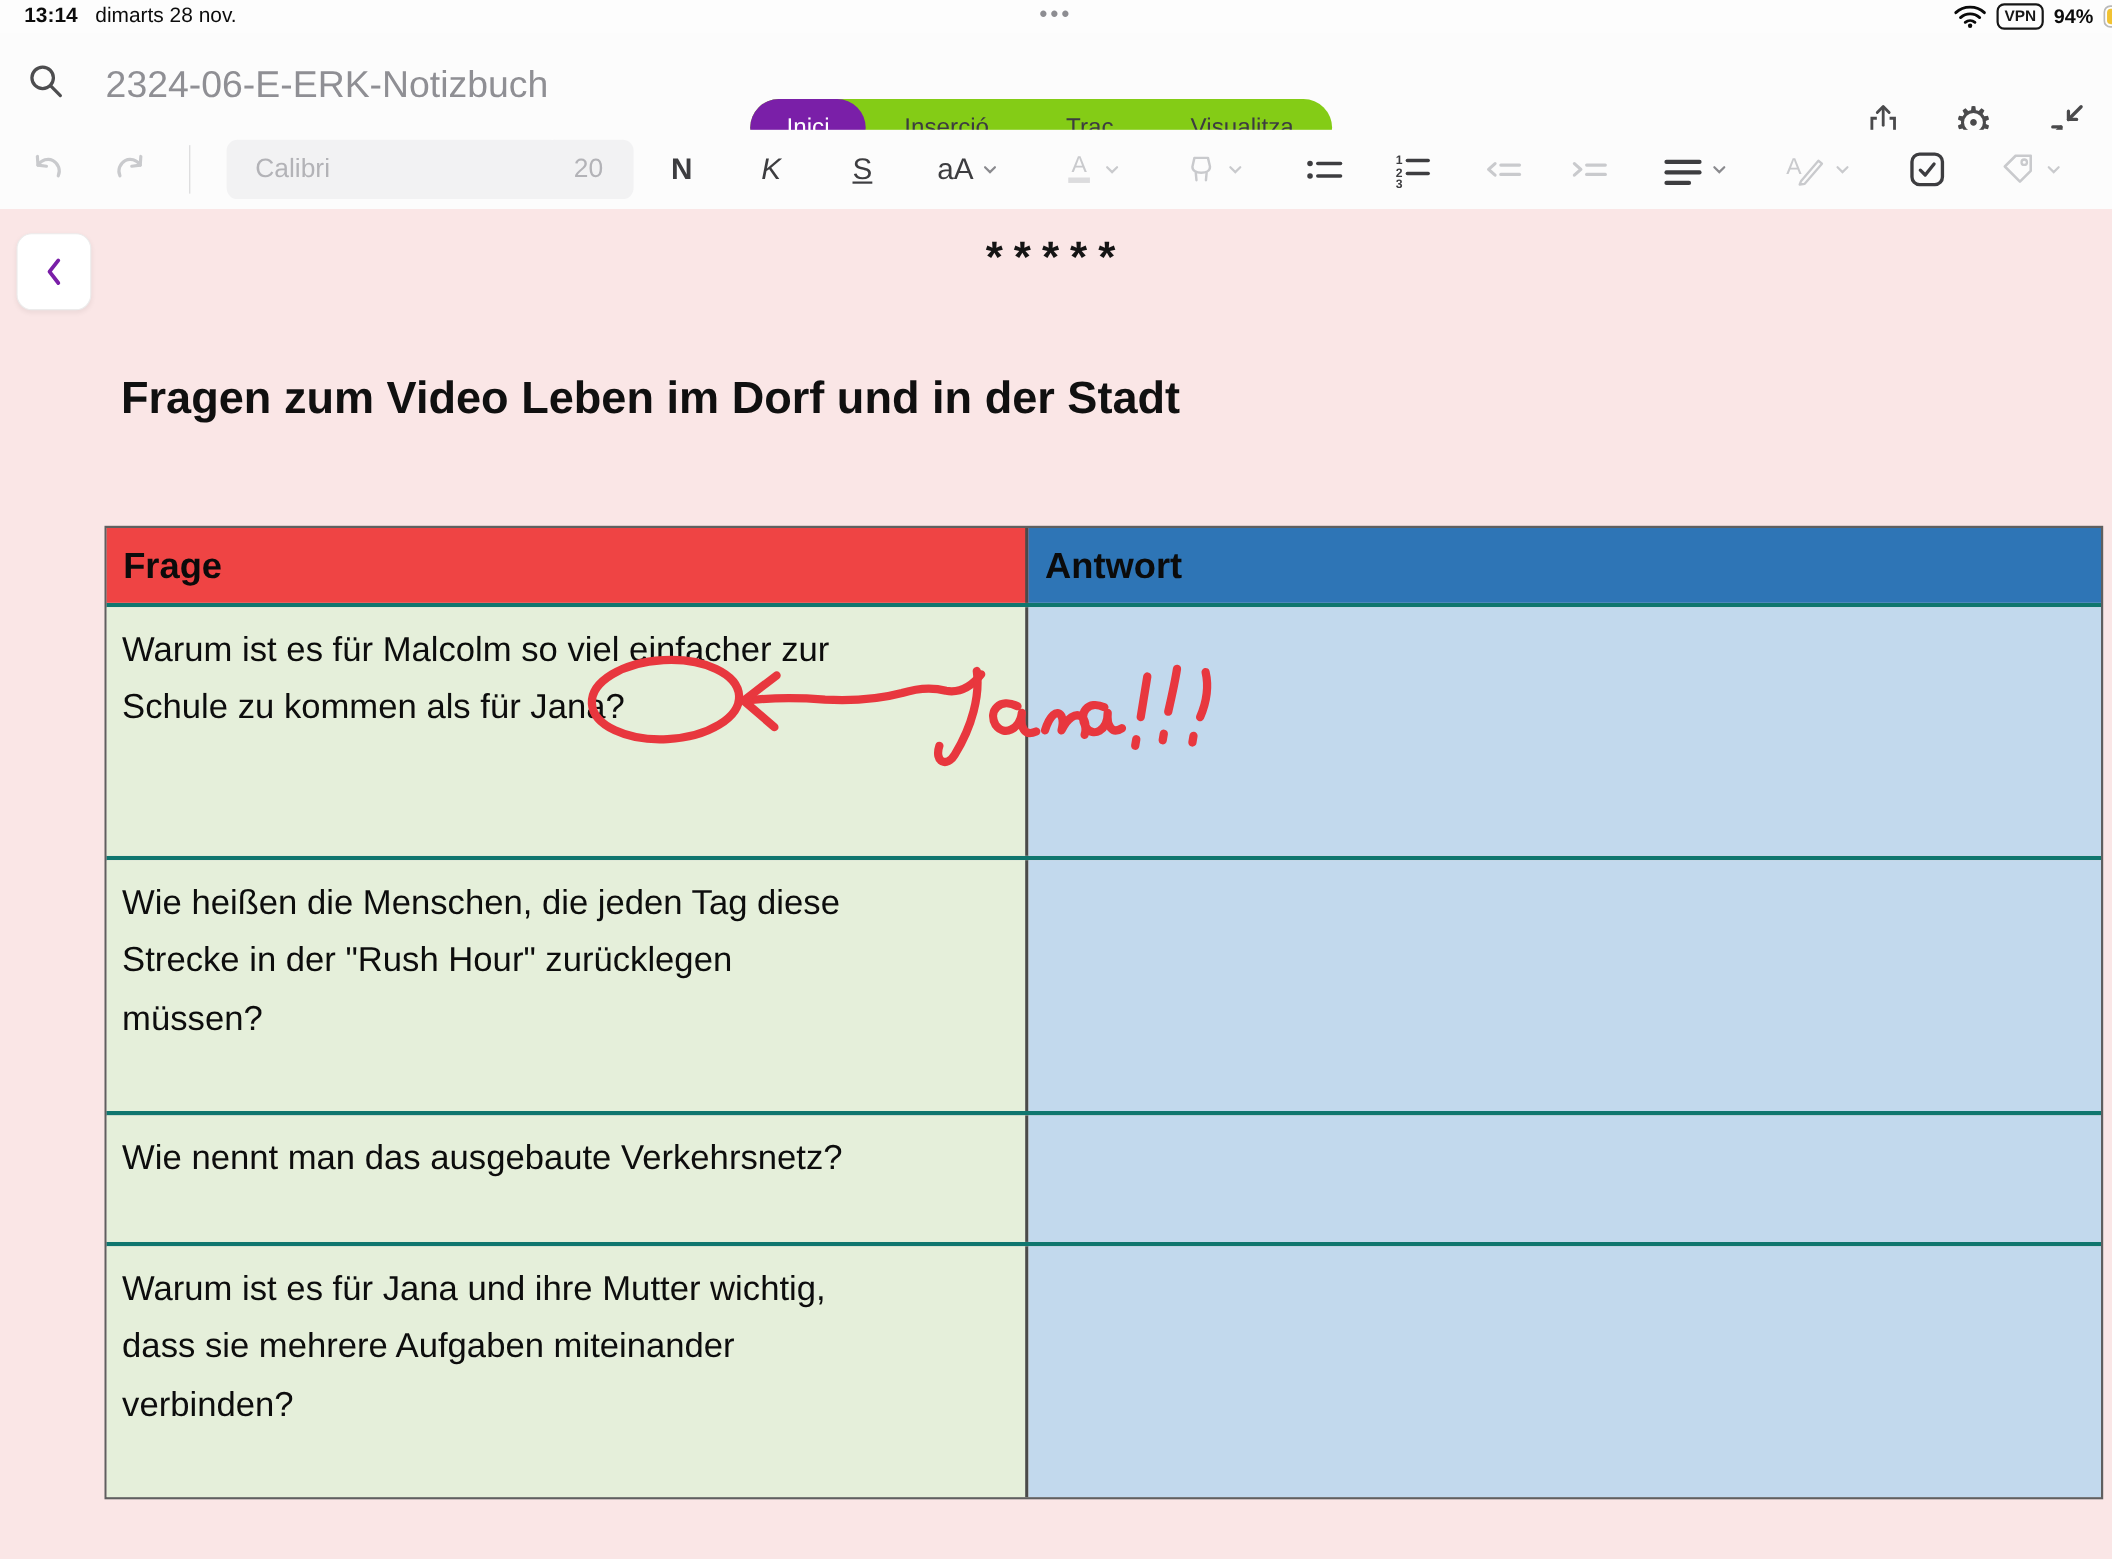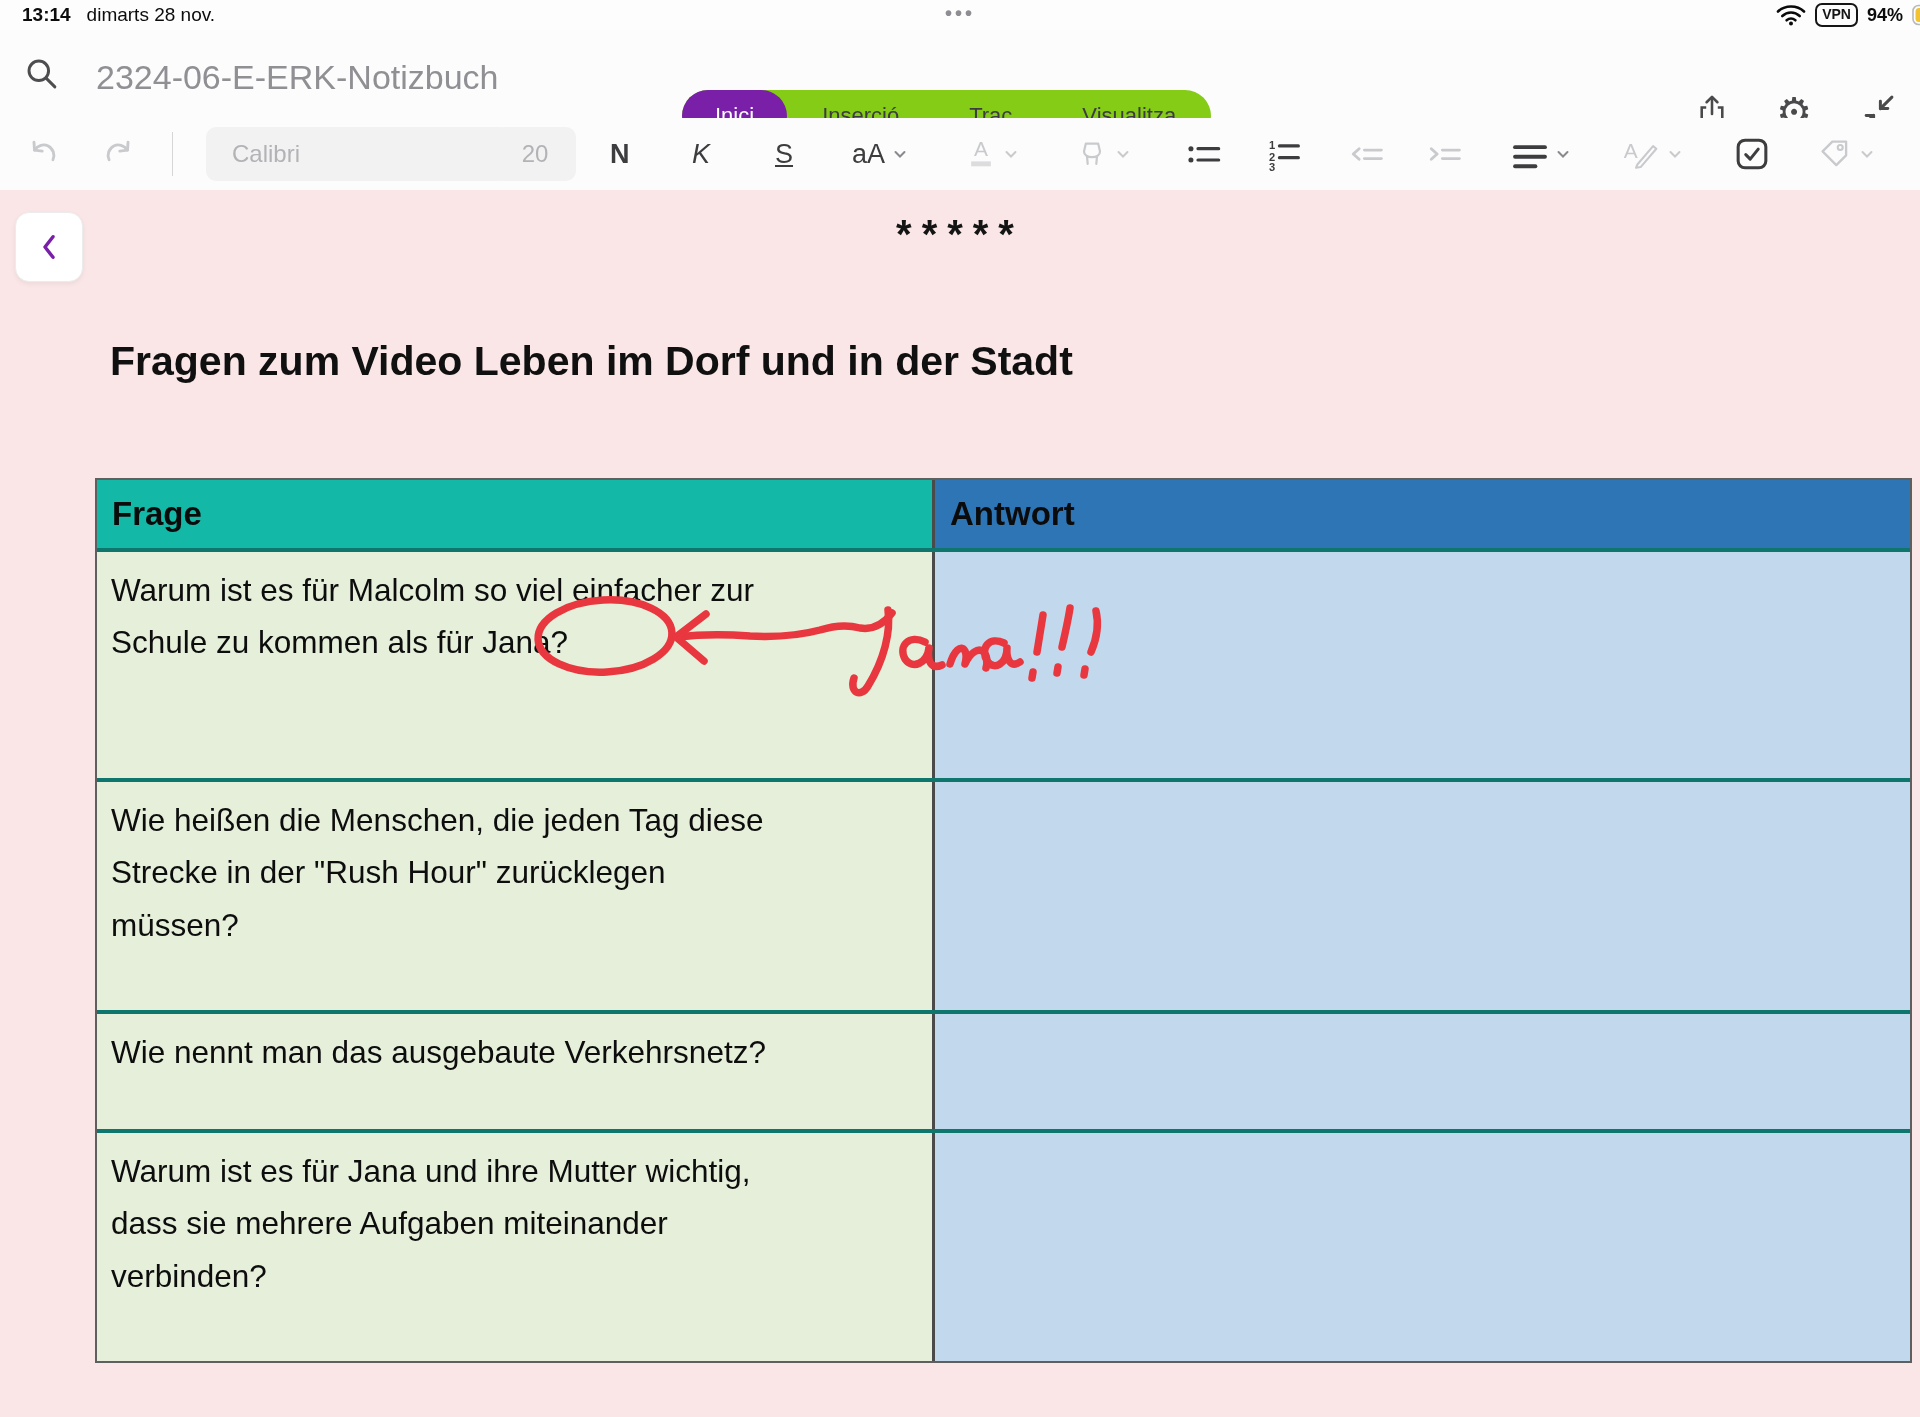--- a/index.html
+++ b/index.html
@@ -50,21 +50,21 @@
   .page-title{position:absolute;left:110px;top:148px;font-size:41px;font-weight:700;color:#101010;}
   
   .note-table{position:absolute;left:95px;top:288px;width:1813px;border:2px solid #5f5f5f;}
   .tr{display:flex;}
   .tr + .tr{border-top:4px solid #0f766e;}
   .td{box-sizing:border-box;}
   .td.q{width:838px;border-right:3px solid #4a4a4a;}
   .td.a{flex:1;}
   .tr.head{height:68px;}
   .tr.head .td{font-size:33px;font-weight:700;color:#0b0b0b;line-height:68px;padding-left:15px;}
-  .tr.head .q{background:#14b8a6;}
+  .tr.head .q{background:#ef4444;}
   .tr.head .a{background:#2e75b6;}
   .tr.body .q{background:#e5efda;}
   .tr.body .a{background:#c2d9ed;}
   .r1{height:226px;} .r2{height:228px;} .r3{height:115px;} .r4{height:228px;}
   .qtext{padding:12px 14px 0 14px;font-size:31.5px;line-height:1.66;color:#0d0d0d;
          white-space:pre-line;}
   
   .ink{position:absolute;left:0;top:0;width:1920px;height:1227px;pointer-events:none;}
   .ink path,.ink ellipse{fill:none;stroke:#e8373e;stroke-width:7.5;
         stroke-linecap:round;stroke-linejoin:round;}

